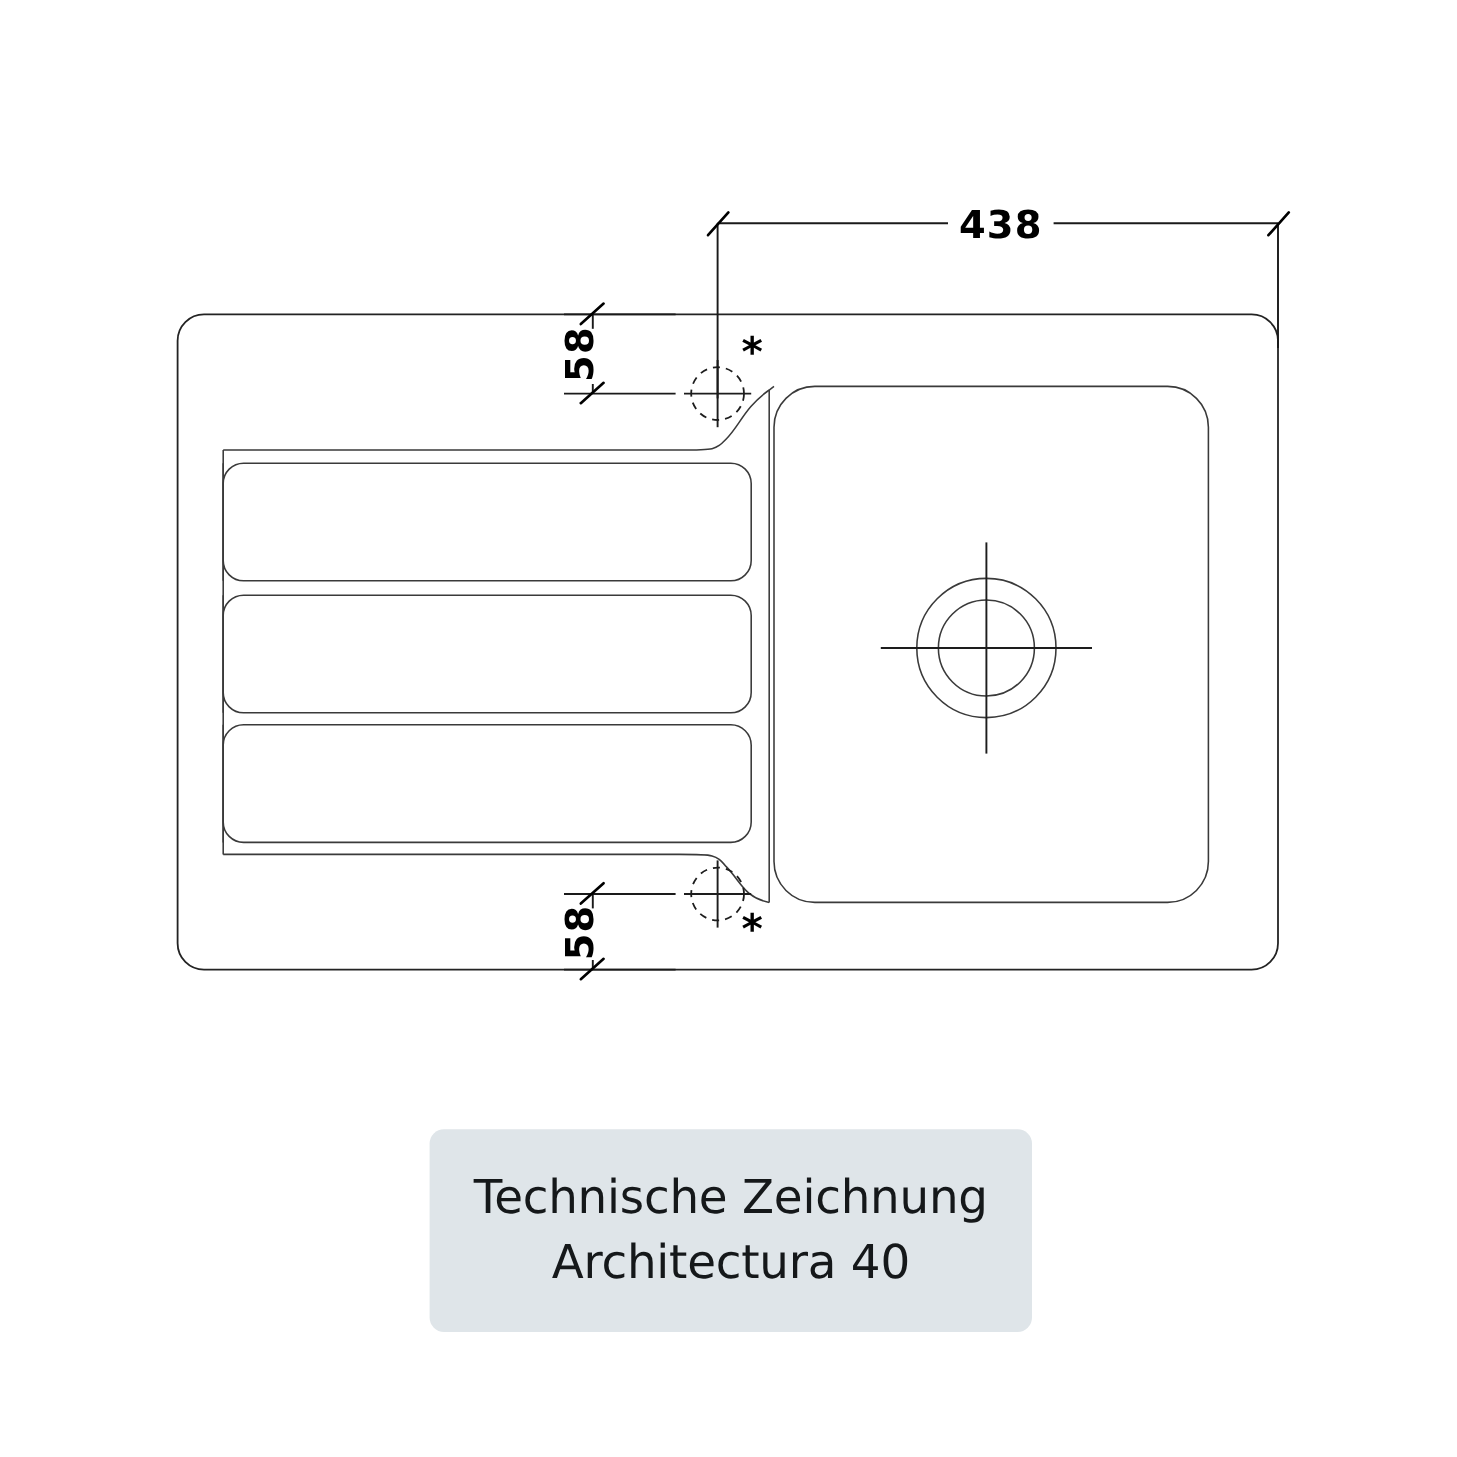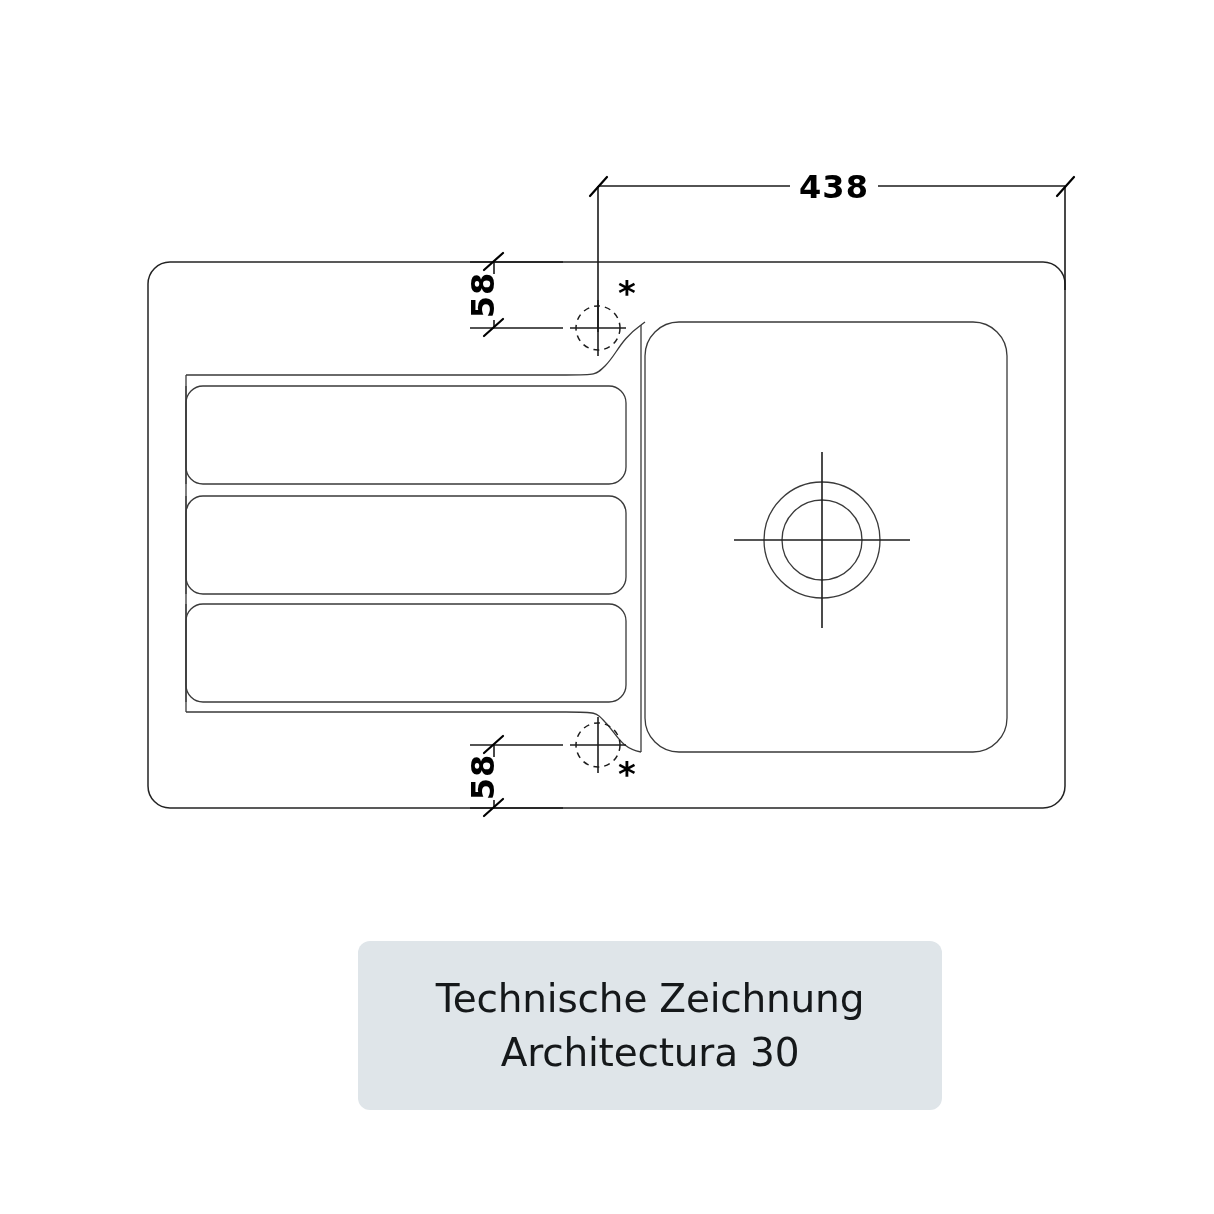--- a/index.html
+++ b/index.html
@@ -39,21 +39,21 @@
   .asterisk{
     font-family:"DejaVu Sans", sans-serif;
     font-size:34px;
     font-weight:700;
     fill:#000000;
   }
   #caption-box{
     position:absolute;
     left:358px;
     top:941px;
-    width:584px;
+    width:502px;
     height:169px;
     background:#dfe5e9;
     border-radius:12px;
     display:flex;
     flex-direction:column;
     align-items:center;
     justify-content:center;
     box-sizing:border-box;
   }
   .caption-line{
@@ -149,16 +149,16 @@
       <line class="dimline" x1="494" y1="800" x2="494" y2="808"></line>
       <line class="tick" x1="484" y1="753" x2="503" y2="736"></line>
       <line class="tick" x1="484" y1="816" x2="503" y2="799"></line>
       <text class="dimtext" x="494" y="777" text-anchor="middle" transform="rotate(-90 494 777)">58</text>
     </g>
 
   </svg>
 
   <div id="caption-box">
     <div class="caption-line">Technische Zeichnung</div>
-    <div class="caption-line">Architectura 30</div>
+    <div class="caption-line">Architectura 40</div>
   </div>
 
 </div>
 
 </body></html>

